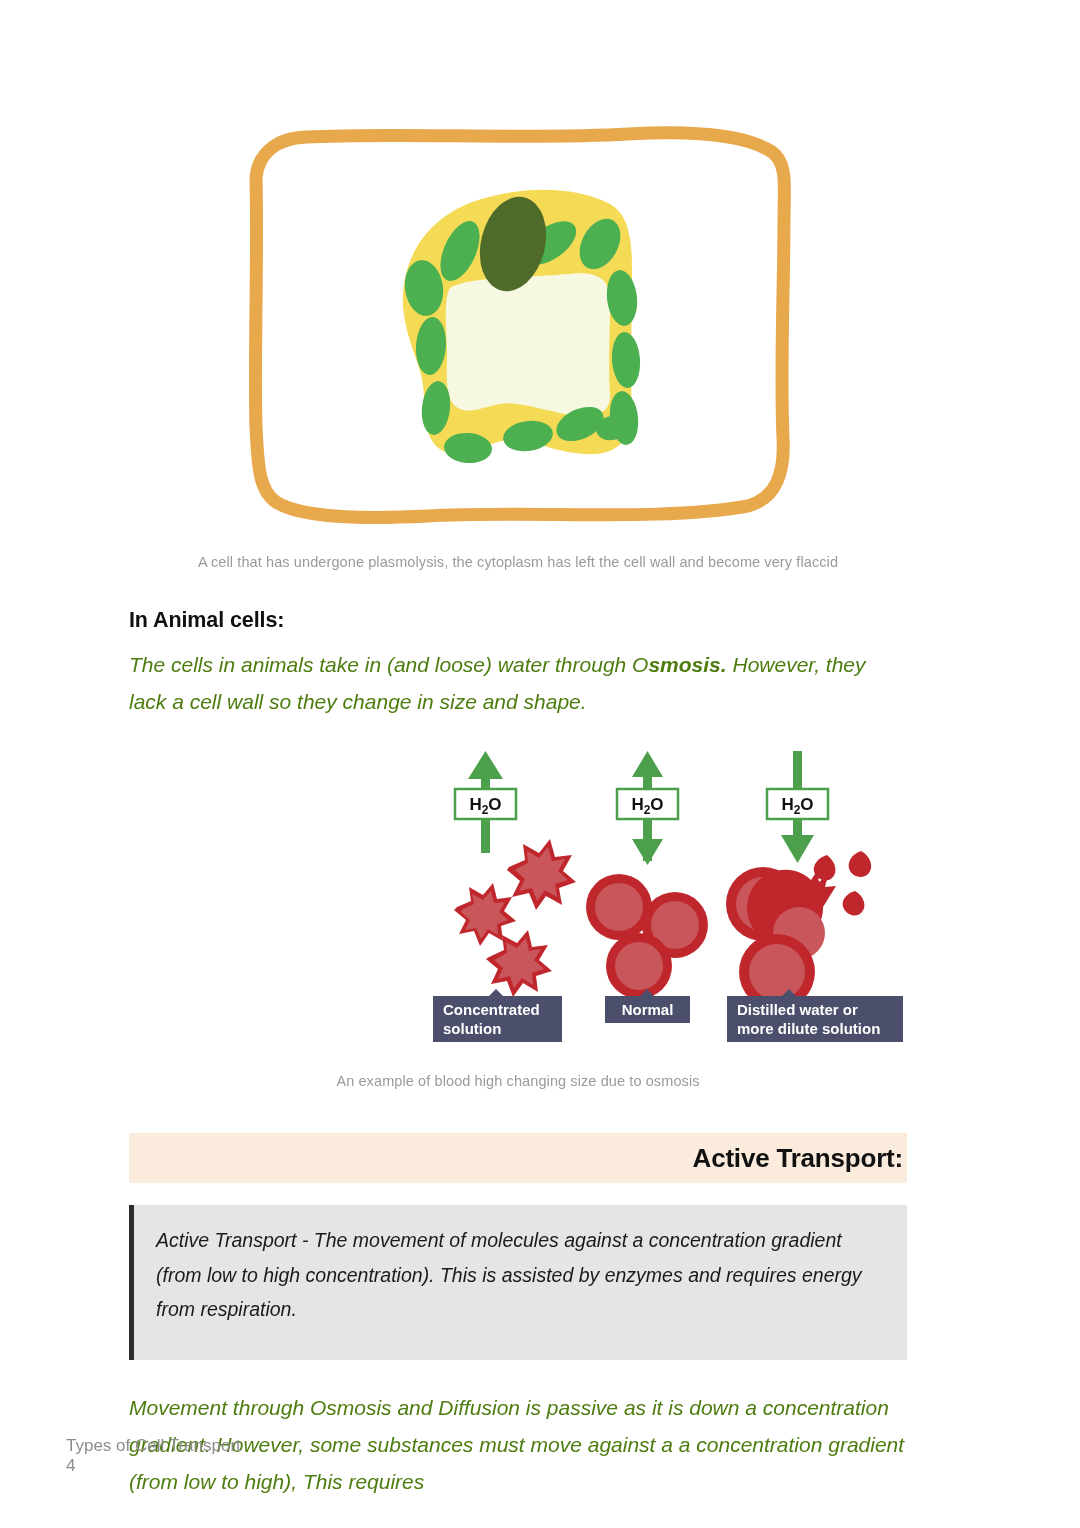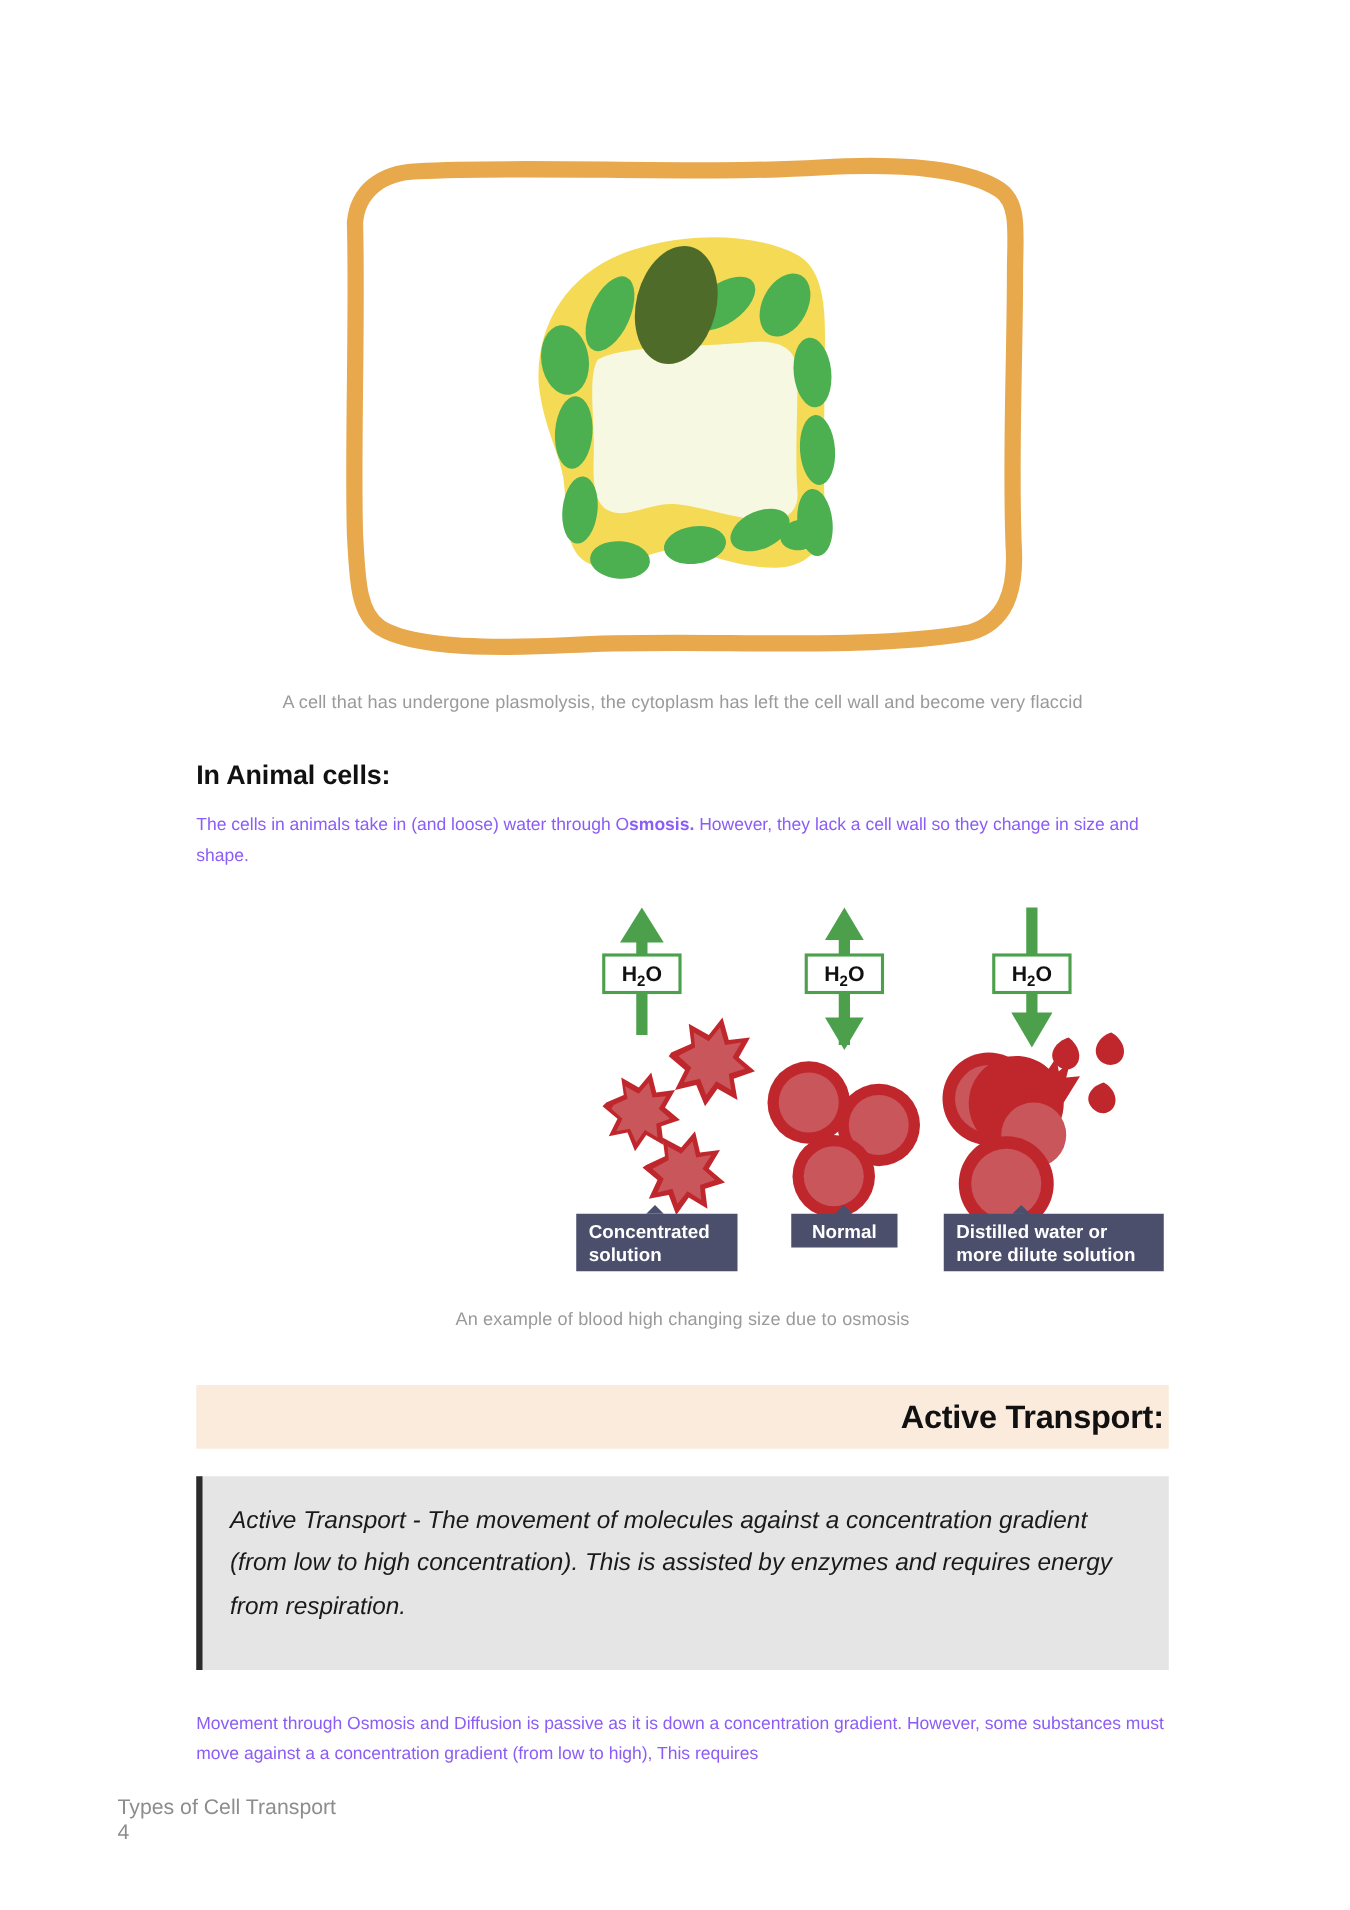--- a/index.html
+++ b/index.html
@@ -12,21 +12,20 @@
     color: #1a1a1a;
     position: relative;
     overflow: hidden;
   }
 
   .page {
     position: relative;
     width: 1036px;
     height: 1528px;
     padding: 0 129px;
-    margin-left: 28px;
   }
 
   
   .plantcell-figure {
     margin: 0;
     padding-top: 118px;
   }
   .plantcell-wrap {
     width: 100%;
     display: flex;
@@ -53,24 +52,25 @@
     font-weight: bold;
     margin: 44px 0 0 0;
     background: #faebdc;
     padding: 9px 4px 9px 4px;
     letter-spacing: -.2px;
     color: #111;
     line-height: 1.25;
     text-align: right;
   }
   p.body-text {
-    font-size: 14px;
+    font-size: 21px;
     line-height: 1.75;
     margin: 0 0 0 0;
-    color: #8b5cf6;
+    color: #4d7c0f;
+    font-style: italic;
   }
   p.spaced { margin-top: 30px; }
 
   blockquote.note {
     margin: 22px 0 0 0;
     background: #e5e5e5;
     border-left: 5px solid #2b2b2b;
     padding: 18px 22px 33px 22px;
     font-size: 19.5px;
     line-height: 1.78;

